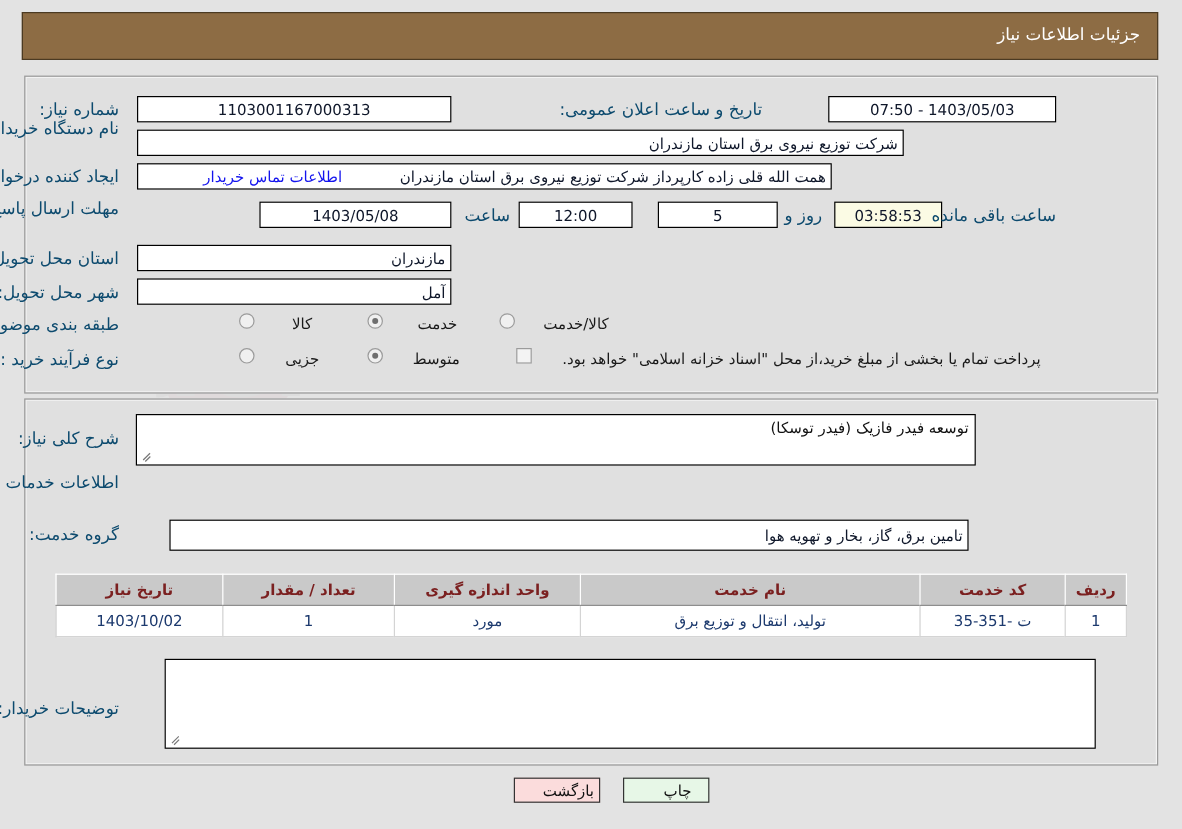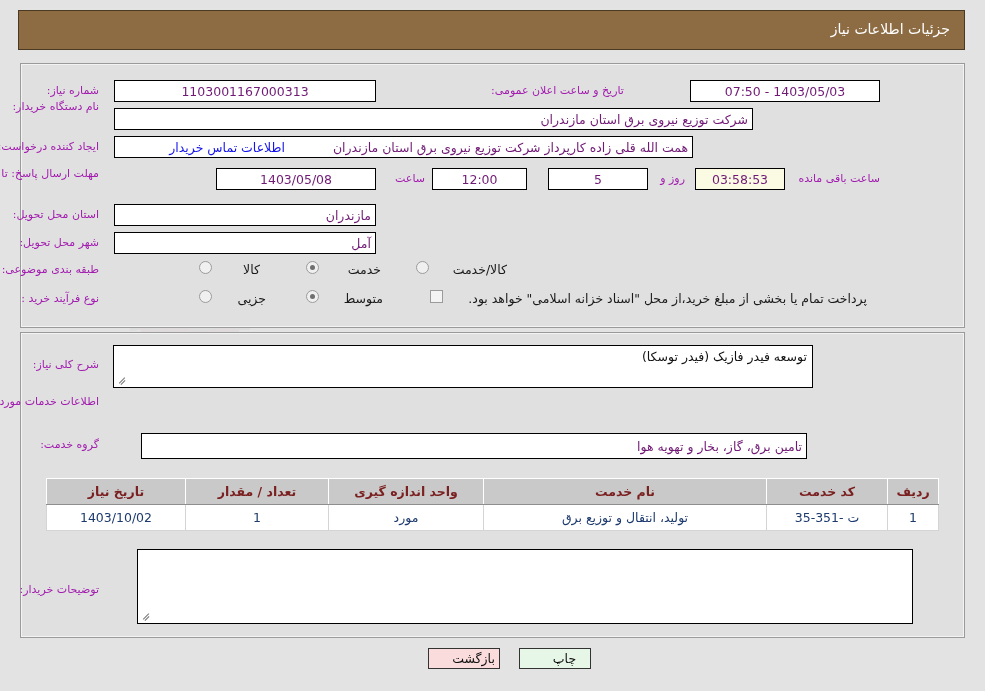--- a/index.html
+++ b/index.html
@@ -31,33 +31,33 @@
     border:1px solid #9a9a9a;
     box-sizing:border-box;
     box-shadow:0 0 0 1px #f3f3f3 inset;
   }
   #panel-top{left:20px;top:63px;width:945px;height:265px;}
   #panel-mid{left:20px;top:332px;width:945px;height:306px;}
 
   
   .lbl{
     position:absolute;
-    font-size:11px;color:#a21caf;
+    font-size:14px;color:#0c4a6e;
     white-space:nowrap;
     text-align:right;
   }
   .lbl.b{font-weight:normal;}
 
   .fld{
     position:absolute;
     background:#ffffff;
     border:1px solid #000;
     box-sizing:border-box;
     font-size:12.5px;
-    color:#701a75;
+    color:#0f172a;
     display:flex;align-items:center;
     padding:0 4px;
     white-space:nowrap;
     overflow:hidden;
   }
   .fld.center{justify-content:center;}
   .fld.right{justify-content:flex-start;}
   .fld.yellow{background:#fbfbe4;}
 
   .link{

